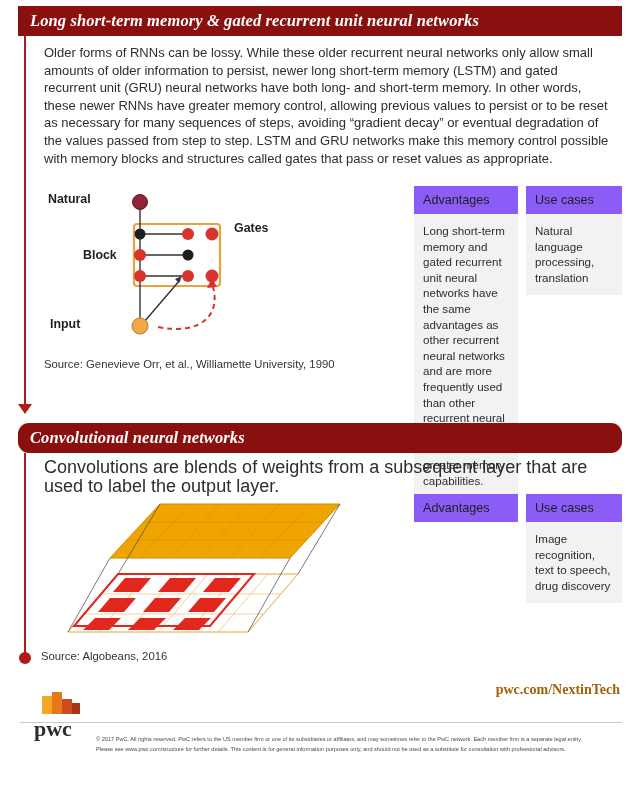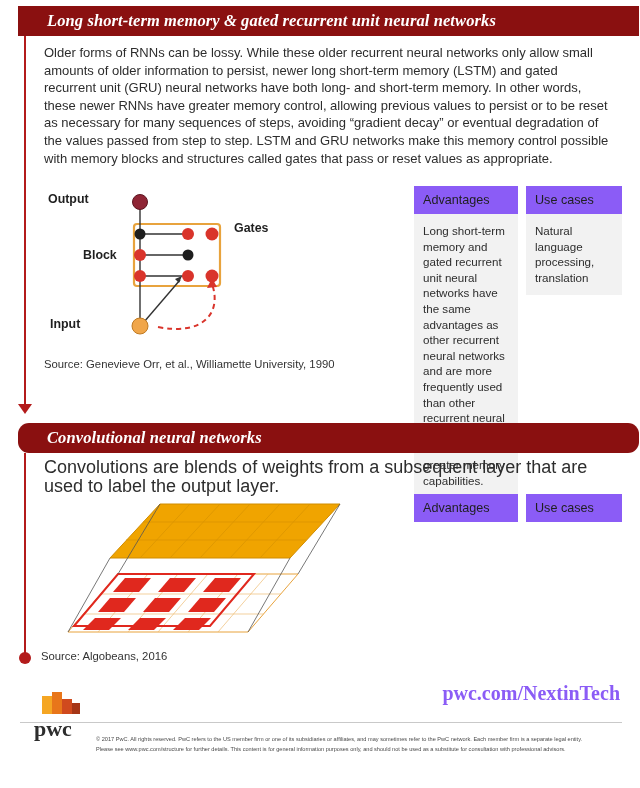--- a/index.html
+++ b/index.html
@@ -24,21 +24,20 @@
 
   
   .banner {
     position: absolute;
     left: 18px;
     width: 604px;
     height: 30px;
     background: #8a1010;
     display: flex;
     align-items: center;
-    padding-left: 17px;
   }
   .banner .banner-text {
     color: #ffffff;
     font-family: "Liberation Serif", serif;
     font-style: italic;
     font-weight: bold;
     font-size: 16.5px;
     padding-left: 12px;
     letter-spacing: 0.1px;
   }
@@ -153,22 +152,22 @@
     height: 160px;
   }
 
   
   #footer-url {
     position: absolute;
     right: 20px;
     top: 682px;
     font-family: "Liberation Serif", serif;
     font-weight: bold;
-    font-size: 20px;
-    color: #8b5cf6;
+    font-size: 14px;
+    color: #a16207;
   }
   #footer-rule {
     position: absolute;
     left: 20px;
     top: 722px;
     width: 602px;
     height: 1px;
     background: #c9c9c9;
   }
   #pwc-logo {
@@ -224,21 +223,21 @@
       <circle cx="104" cy="54" r="5.5" fill="#1e1e1e"></circle>
       <circle cx="104" cy="75" r="6" fill="#d9342b"></circle>
       <circle cx="104" cy="96" r="6" fill="#d9342b"></circle>
       <circle cx="152" cy="54" r="6" fill="#d9342b"></circle>
       <circle cx="152" cy="75" r="5.5" fill="#1e1e1e"></circle>
       <circle cx="152" cy="96" r="6" fill="#d9342b"></circle>
       <circle cx="176" cy="54" r="6.5" fill="#d9342b"></circle>
       <circle cx="176" cy="96" r="6.5" fill="#d9342b"></circle>
       <circle cx="104" cy="146" r="8" fill="#f0a64a" stroke="#c07a22" stroke-width="1"></circle>
     </svg>
-    <span class="diagram-label" style="left:12px; top:12px;">Output</span>
+    <span class="diagram-label" style="left:12px; top:12px;">Natural</span>
     <span class="diagram-label" style="left:38px; top:68px;padding-left:9px;">Block</span>
     <span class="diagram-label" style="left:198px; top:41px;">Gates</span>
     <span class="diagram-label" style="left:14px; top:137px;">Input</span>
   </div>
 
   <div class="source-note" id="lstm-source">Source: Genevieve Orr, et al., Williamette University, 1990</div>
 
   <div class="infobox" id="box-lstm-adv">
     <div class="box-head">Advantages</div>
     <div class="box-body">Long short-term memory and gated recurrent unit neural networks have the same advantages as other recurrent neural networks and are more frequently used than other recurrent neural networks because of their greater memory capabilities.</div>
@@ -298,20 +297,21 @@
     </svg>
   </div>
 
   <div class="source-note" id="cnn-source">Source: Algobeans, 2016</div>
 
   <div class="infobox" id="box-cnn-adv">
     <div class="box-head">Advantages</div>
   </div>
   <div class="infobox" id="box-cnn-use">
     <div class="box-head">Use cases</div>
+    <div class="box-body">Image recognition, text to speech, drug discovery</div>
   </div>
 
   <div id="footer-url">pwc.com/NextinTech</div>
   <div id="footer-rule"></div>
 
   <div id="pwc-logo">
     <svg width="64" height="58" viewBox="0 0 64 58">
       <rect x="14" y="6" width="10" height="18" fill="#f5a623"></rect>
       <rect x="24" y="2" width="10" height="22" fill="#e8761a"></rect>
       <rect x="34" y="9" width="10" height="15" fill="#d04a1e"></rect>

